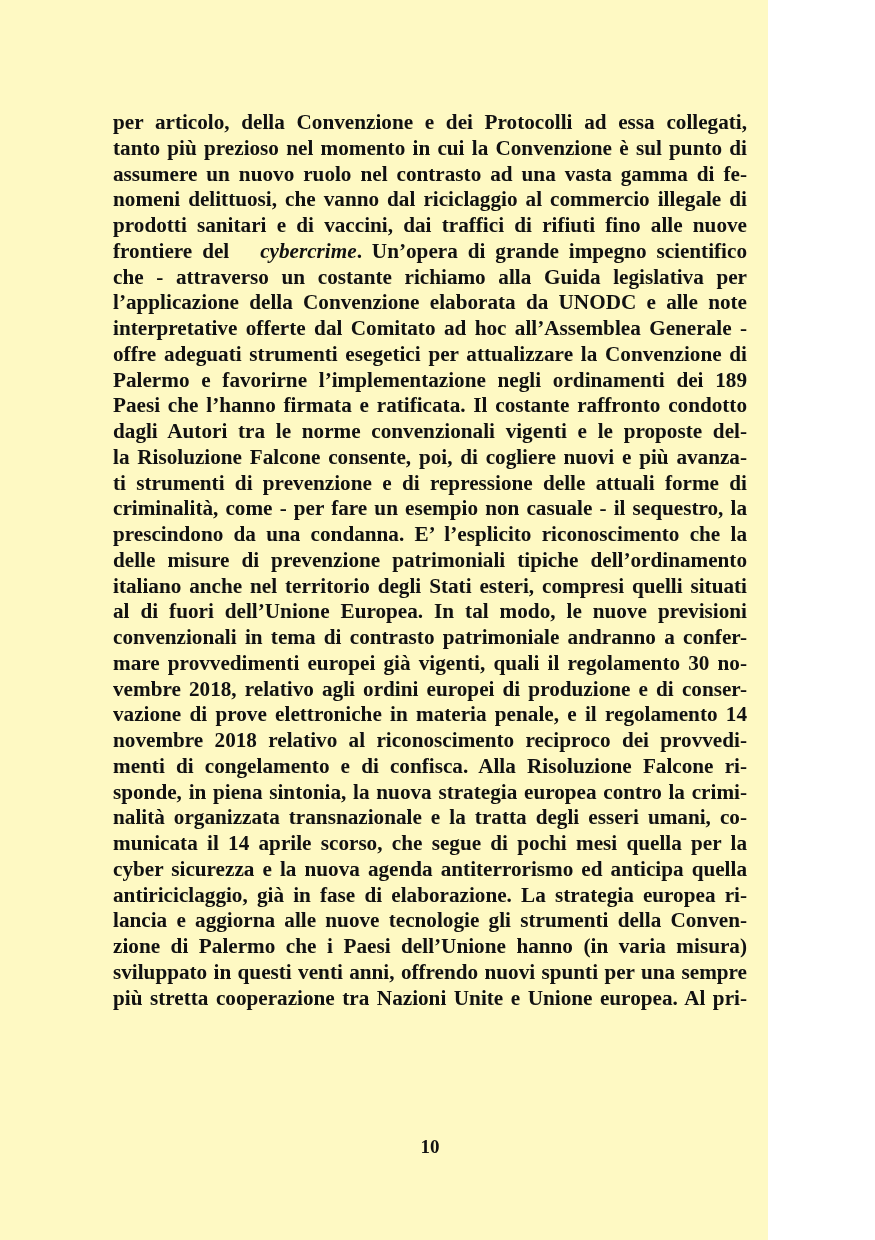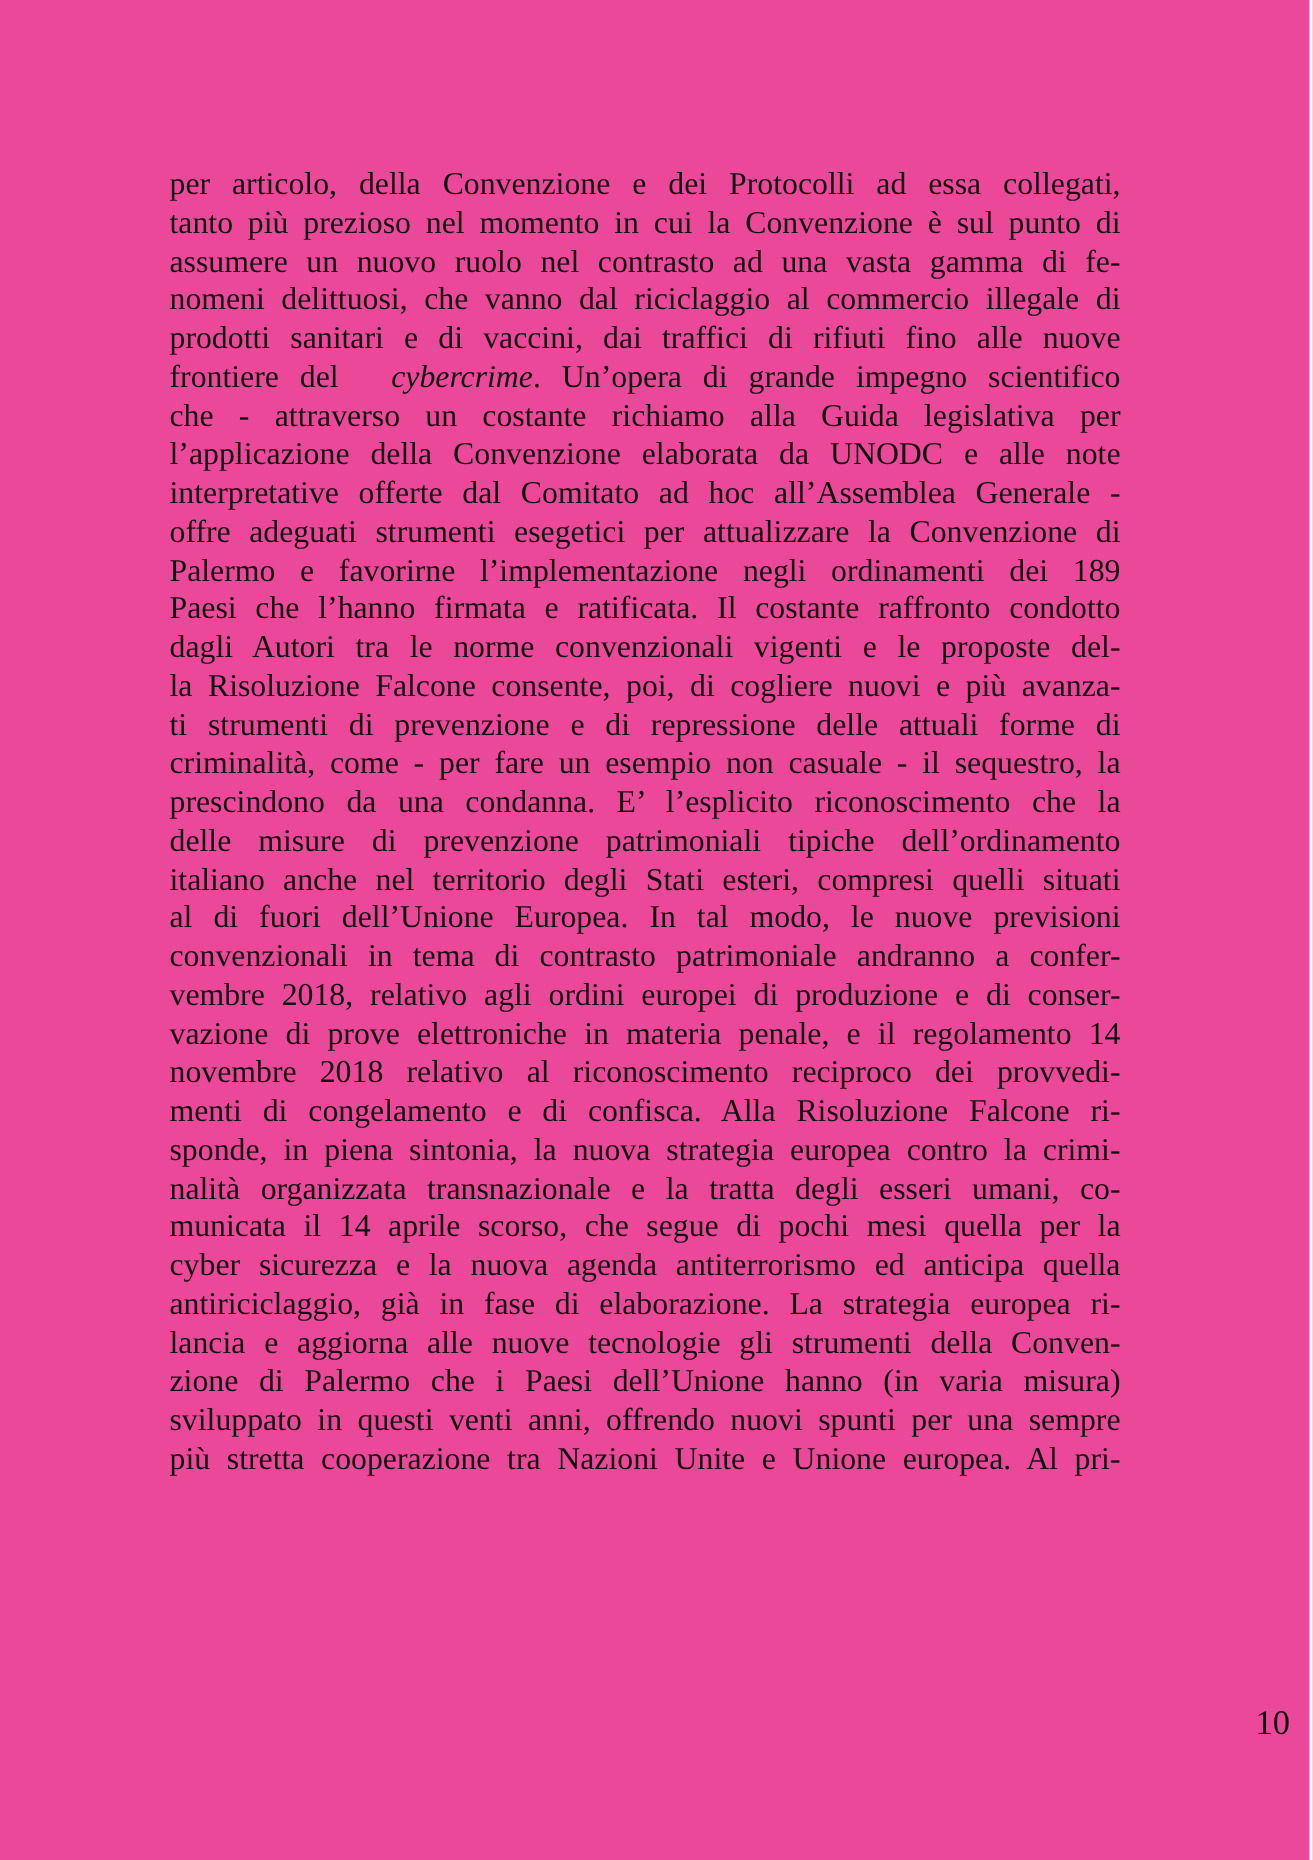--- a/index.html
+++ b/index.html
@@ -10,23 +10,24 @@
     body {
       width: 875px;
       height: 1240px;
       position: relative;
       overflow: hidden;
     }
     .page {
       position: absolute;
       left: 0;
       top: 0;
-      width: 873px;
+      width: 768px;
       height: 1240px;
-      background: #ec4899;
+      background: #fef9c3;
+      font-weight: bold;
     }
     .text-block {
       position: absolute;
       left: 113px;
       top: 110px;
       width: 634px;
       font-family: "Liberation Serif", "DejaVu Serif", serif;
       font-size: 21.2px;
       line-height: 25.75px;
       color: #111111;
@@ -41,23 +42,23 @@
     }
     .line em {
       font-style: italic;
       margin-left: 21px;
     }
     .page-number {
       position: absolute;
       left: 0;
       width: 860px;
       top: 1136px;
-      text-align: right;
+      text-align: center;
       font-family: "Liberation Serif", "DejaVu Serif", serif;
-      font-size: 23px;
+      font-size: 19px;
       color: #111111;
     }
   </style>
 </head>
 <body>
 
 <div class="page">
   <div class="text-block" id="text-block">
       <span class="line">per articolo, della Convenzione e dei Protocolli ad essa collegati,</span>
       <span class="line">tanto più prezioso nel momento in cui la Convenzione è sul punto di</span>
@@ -73,20 +74,21 @@
       <span class="line">Paesi che l’hanno firmata e ratificata. Il costante raffronto condotto</span>
       <span class="line">dagli Autori tra le norme convenzionali vigenti e le proposte del-</span>
       <span class="line">la Risoluzione Falcone consente, poi, di cogliere nuovi e più avanza-</span>
       <span class="line">ti strumenti di prevenzione e di repressione delle attuali forme di</span>
       <span class="line">criminalità, come - per fare un esempio non casuale - il sequestro, la</span>
       <span class="line">prescindono da una condanna. E’ l’esplicito riconoscimento che la</span>
       <span class="line">delle misure di prevenzione patrimoniali tipiche dell’ordinamento</span>
       <span class="line">italiano anche nel territorio degli Stati esteri, compresi quelli situati</span>
       <span class="line">al di fuori dell’Unione Europea. In tal modo, le nuove previsioni</span>
       <span class="line">convenzionali in tema di contrasto patrimoniale andranno a confer-</span>
+      <span class="line">mare provvedimenti europei già vigenti, quali il regolamento 30 no-</span>
       <span class="line">vembre 2018, relativo agli ordini europei di produzione e di conser-</span>
       <span class="line">vazione di prove elettroniche in materia penale, e il regolamento 14</span>
       <span class="line">novembre 2018 relativo al riconoscimento reciproco dei provvedi-</span>
       <span class="line">menti di congelamento e di confisca. Alla Risoluzione Falcone ri-</span>
       <span class="line">sponde, in piena sintonia, la nuova strategia europea contro la crimi-</span>
       <span class="line">nalità organizzata transnazionale e la tratta degli esseri umani, co-</span>
       <span class="line">municata il 14 aprile scorso, che segue di pochi mesi quella per la</span>
       <span class="line">cyber sicurezza e la nuova agenda antiterrorismo ed anticipa quella</span>
       <span class="line">antiriciclaggio, già in fase di elaborazione. La strategia europea ri-</span>
       <span class="line">lancia e aggiorna alle nuove tecnologie gli strumenti della Conven-</span>

